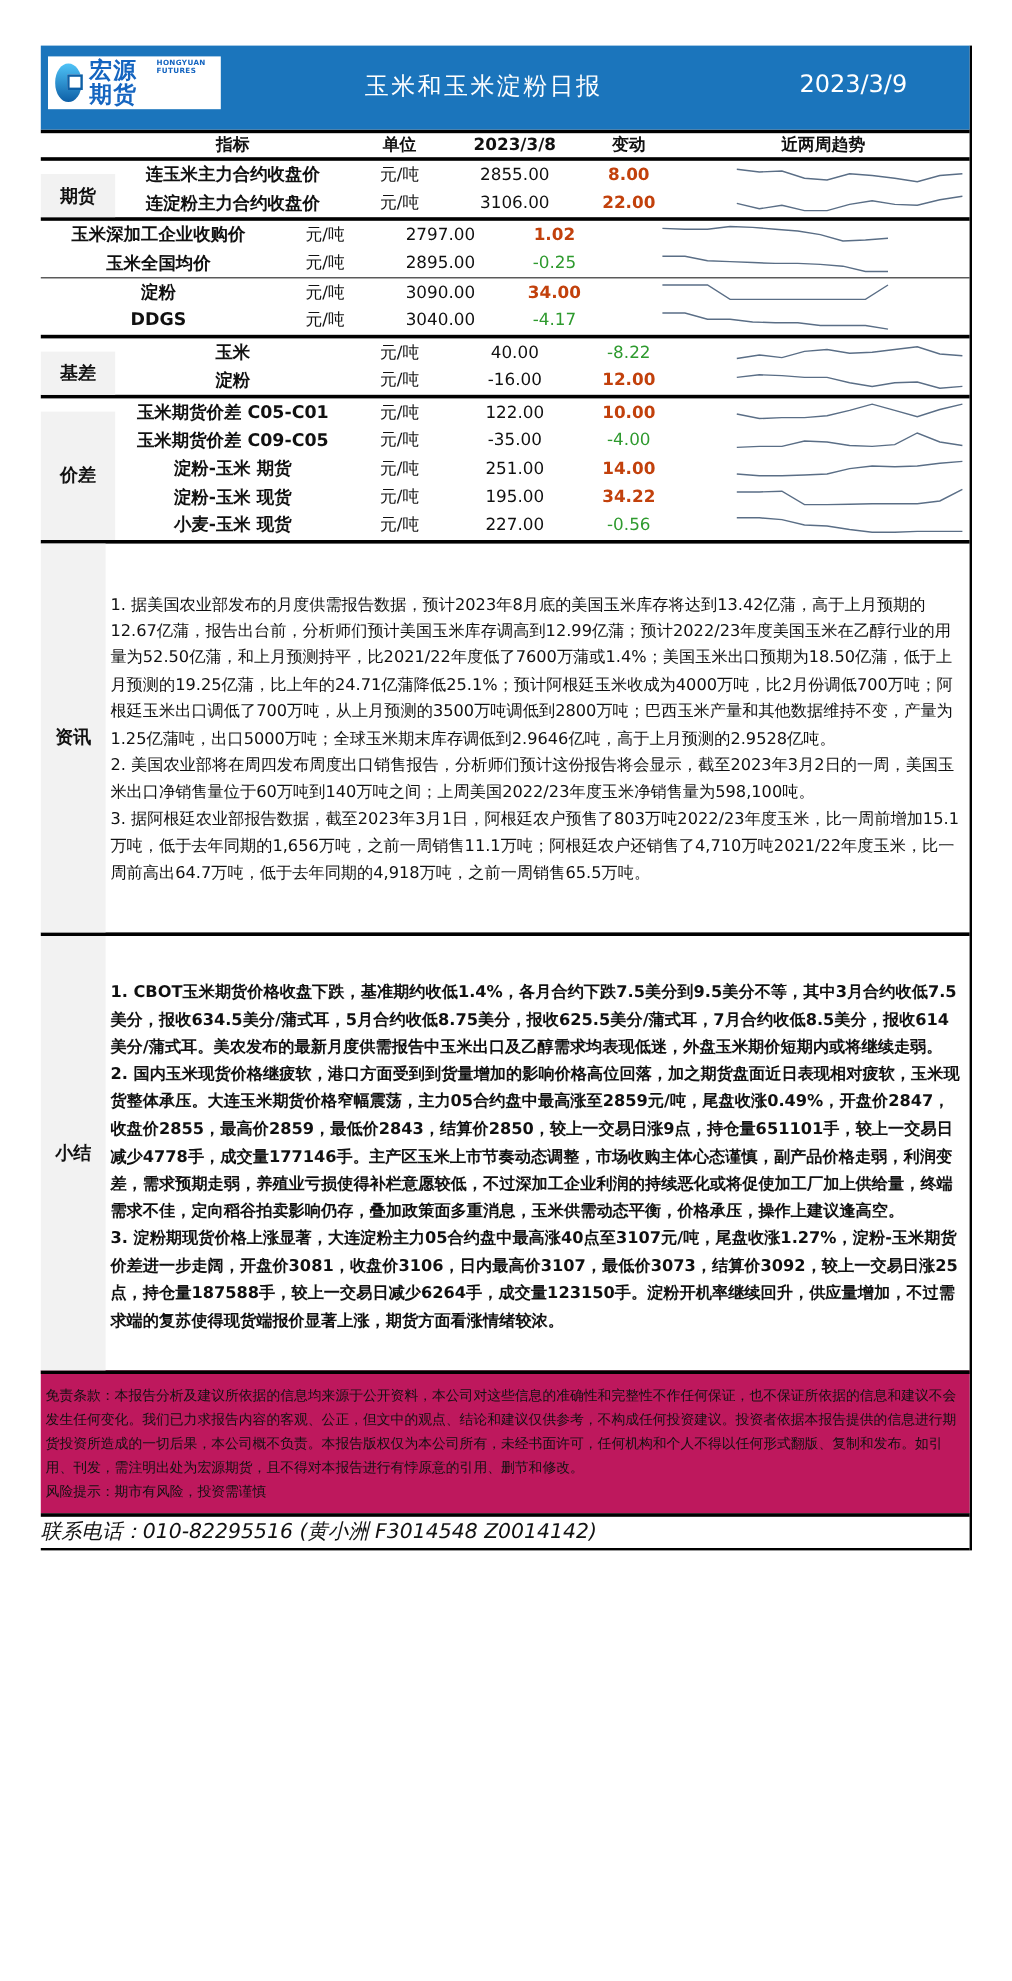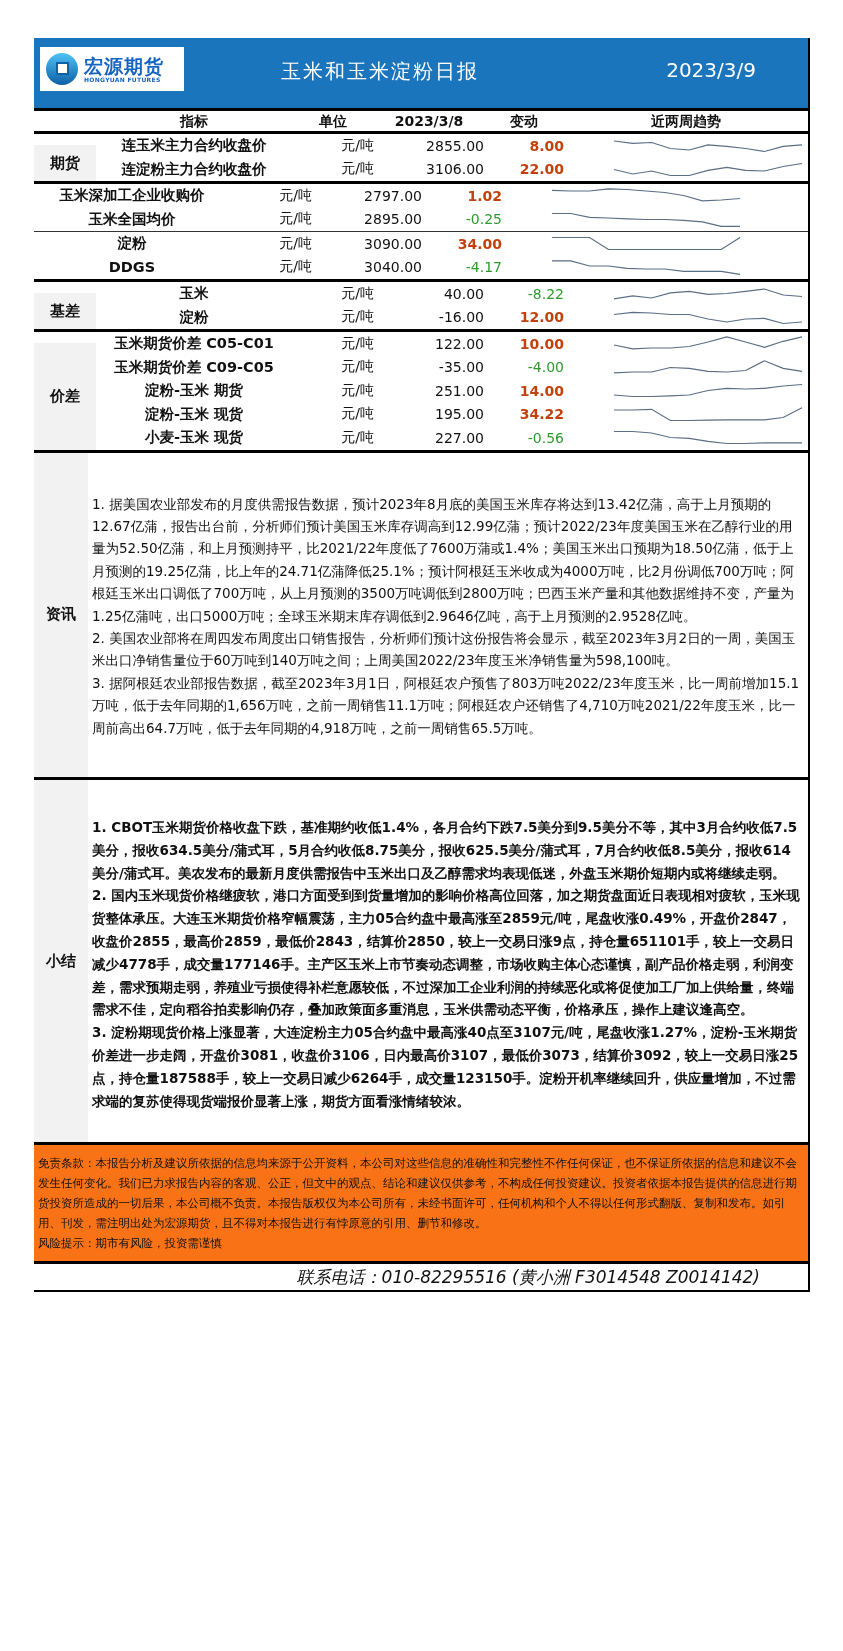--- a/index.html
+++ b/index.html
@@ -2,51 +2,51 @@
 <html><head>
 <meta charset="utf-8">
 <style>
   html,body{margin:0;padding:0;background:#fff;}
   body{width:843px;height:1651px;position:relative;font-family:"DejaVu Sans","Liberation Sans",sans-serif;color:#111;}
   .sheet{position:absolute;left:34px;top:38px;width:774px;border-right:2px solid #000;}
   .banner{height:70px;background:#1b75bc;position:relative;}
   .logo{position:absolute;left:6px;top:9px;width:144px;height:44px;background:#fff;display:flex;align-items:center;}
   .logo-mark{width:32px;height:32px;margin-left:6px;border-radius:50%;background:linear-gradient(180deg,#4fc3f7,#0d5fa6);position:relative;}
   .logo-mark:after{content:"";position:absolute;left:10px;top:9px;width:13px;height:13px;background:#fff;border:2px solid #0d5fa6;box-sizing:border-box;}
-  .logo-text{margin-left:6px;display:flex;flex-direction:column;}
+  .logo-text{margin-left:6px;display:flex;flex-direction:row;}
   .logo-cn{font-size:19px;font-weight:bold;color:#1565c0;letter-spacing:1px;line-height:20px;}
   .logo-en{font-size:6px;font-weight:bold;color:#1565c0;letter-spacing:.3px;}
-  .banner-title{position:absolute;left:247px;top:20px;font-size:20px;color:#fff;letter-spacing:2px;}
+  .banner-title{position:absolute;left:270px;top:20px;font-size:20px;color:#fff;letter-spacing:2px;}
   .banner-date{position:absolute;right:52px;top:20px;font-size:20px;color:#fff;}
   .hdr{height:20px;display:flex;border-top:3px solid #000;font-weight:bold;font-size:14px;}
   .hdr div{text-align:center;line-height:20px;}
   .c-cat{width:62px;}
   .c-name{width:196px;}
   .c-unit{width:82px;}
   .c-val{width:110px;}
   .c-chg{width:80px;}
   .c-trend{width:244px;}
   .group{display:flex;border-top:3px solid #000;}
   .group .cat{width:62px;background:#f2f2f2;display:flex;align-items:center;justify-content:center;font-weight:bold;font-size:15px;margin-top:11px;}
   .rows{flex:1;}
   .row{display:flex;height:23.5px;font-size:14px;align-items:center;}
   .row.sep{border-top:1px solid #333;}
   .row .c-name{text-align:center;font-weight:bold;font-size:14.5px;white-space:nowrap;}
-  .row .c-unit,.row .c-val,.row .c-chg{text-align:right;}
+  .row .c-unit,.row .c-val,.row .c-chg{text-align:center;}
   .pos{color:#c2410c;font-weight:bold;}
   .neg{color:#2e9a2e;}
   .row .c-trend{height:23px;}
   .row svg{display:block;}
   .textsec{display:flex;border-top:3px solid #000;}
   .textsec .cat{width:54px;background:#f2f2f2;display:flex;align-items:center;justify-content:center;font-weight:bold;font-size:15px;}
   .textsec .body{flex:1;padding:0 8px 0 4px;font-size:13.5px;line-height:22.4px;}
   .news .body{padding-top:40px;padding-bottom:38px;}
   .summ .body{padding-top:36px;padding-bottom:30px;font-weight:bold;line-height:22.8px;}
-  .disc{border-top:3px solid #000;background:#f97316;padding:8px 6px 8px 4px;font-size:11.5px;line-height:20px;}
-  .contact{border-top:3px solid #000;border-bottom:2px solid #000;height:26px;text-align:right;padding-right:48px;font-style:italic;font-size:17px;line-height:26px;}
+  .disc{border-top:3px solid #000;background:#be185d;padding:8px 6px 8px 4px;font-size:11.5px;line-height:20px;}
+  .contact{border-top:3px solid #000;border-bottom:2px solid #000;height:26px;text-align:left;padding-right:48px;font-style:italic;font-size:17px;line-height:26px;}
 </style>
 </head>
 <body>
 
 <div class="sheet">
   <div class="banner">
     <div class="logo">
       <div class="logo-mark"></div>
       <div class="logo-text">
         <span class="logo-cn">宏源期货</span>

